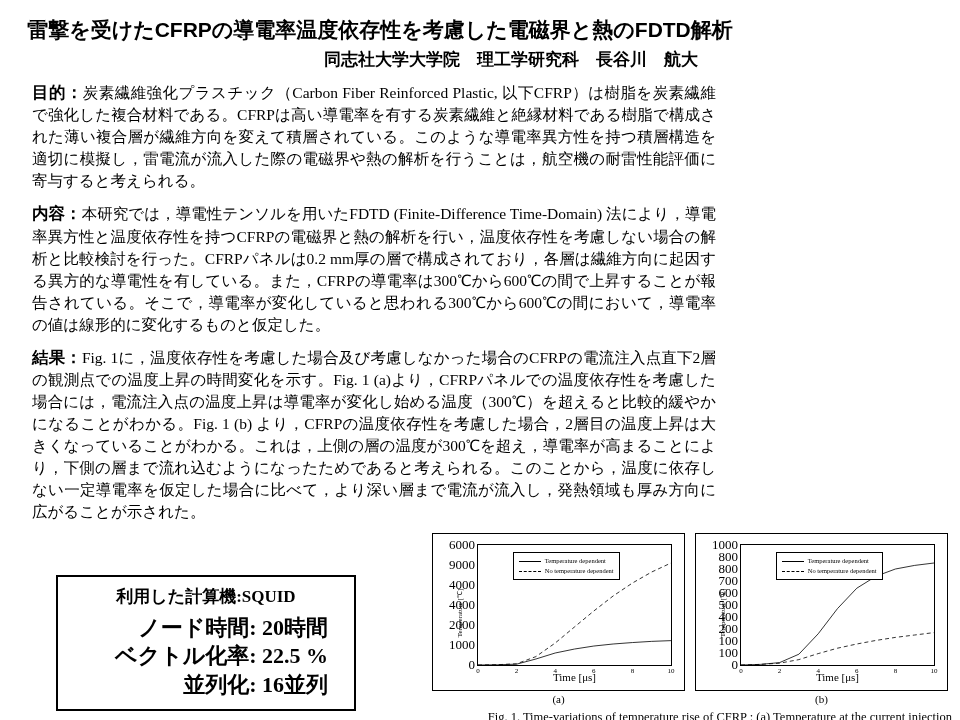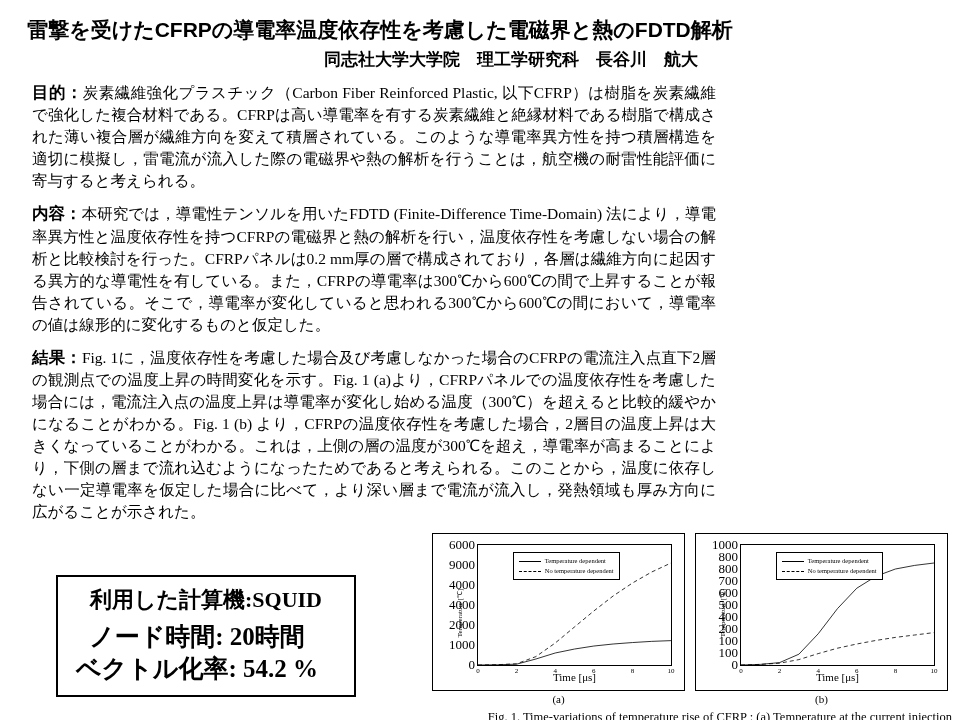--- a/index.html
+++ b/index.html
@@ -62,30 +62,30 @@
     left: 42px;
     top: 42px;
     width: 300px;
     border: 2px solid #000;
     background: #fff;
     text-align: center;
     padding: 6px 8px 10px 8px;
     box-sizing: border-box;
   }
   .squid-title {
-    font-size: 22px;
+    font-size: 17px;
     font-weight: bold;
     font-family: "Liberation Serif", serif;
     margin: 2px 0 6px 0;
     white-space: nowrap;
   }
   .squid-line {
-    font-size: 25px;
-    font-weight: bold;
-    text-align: center;
+    font-size: 22px;
+    font-weight: bold;
+    text-align: right;
     padding-right: 18px;
     line-height: 1.28;
     white-space: nowrap;
   }
   
   .figure-wrap {
     position: absolute;
     left: 418px;
     top: 0px;
     width: 520px;
@@ -200,21 +200,22 @@
 
   <div class="section">
     <span class="lead">結果：</span><span>Fig. 1に，温度依存性を考慮した場合及び考慮しなかった場合のCFRPの電流注入点直下2層の観測点での温度上昇の時間変化を示す。Fig. 1 (a)より，CFRPパネルでの温度依存性を考慮した場合には，電流注入点の温度上昇は導電率が変化し始める温度（300℃）を超えると比較的緩やかになることがわかる。Fig. 1 (b) より，CFRPの温度依存性を考慮した場合，2層目の温度上昇は大きくなっていることがわかる。これは，上側の層の温度が300℃を超え，導電率が高まることにより，下側の層まで流れ込むようになったためであると考えられる。このことから，温度に依存しない一定導電率を仮定した場合に比べて，より深い層まで電流が流入し，発熱領域も厚み方向に広がることが示された。</span>
   </div>
 
   <div class="lower">
 
     <div class="squid-box">
       <div class="squid-title">利用した計算機:SQUID</div>
       <div class="squid-line">ノード時間: 20時間</div>
-      <div class="squid-line">ベクトル化率: 54.2 %</div>
+      <div class="squid-line">ベクトル化率: 22.5 %</div>
+      <div class="squid-line">並列化: 16並列</div>
     </div>
 
     <div class="figure-wrap">
       <div class="charts">
 
         <div class="chart-card">
           <div class="chart-inner">
             <div class="y-label">Temperature [℃]</div>
             <div class="plot">
               <div class="ytick" style="top:100%">0</div>

